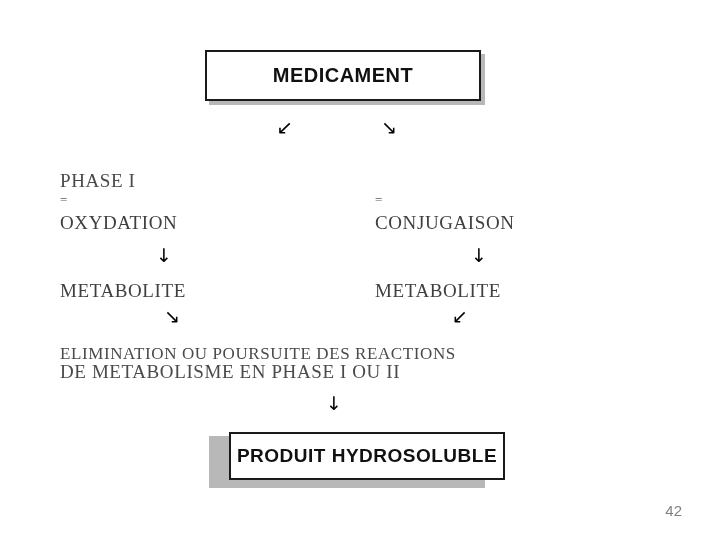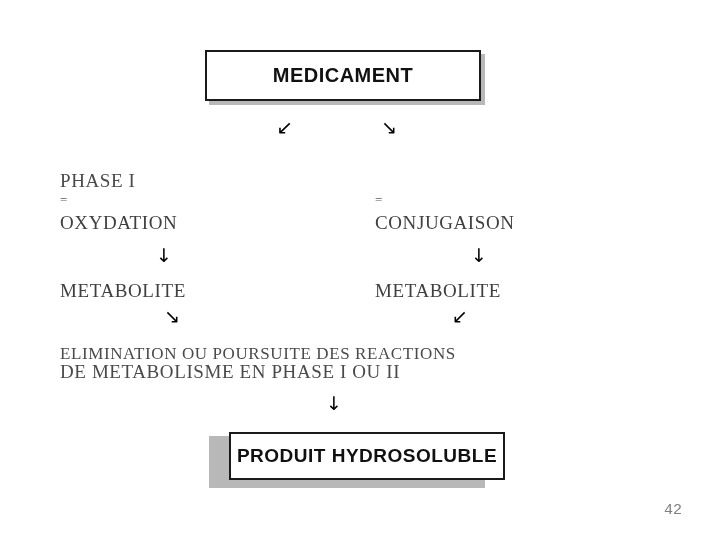--- a/index.html
+++ b/index.html
@@ -121,21 +121,21 @@
   #arrow-ph2-met    { left: 471px; top: 246px; }
   #arrow-met1-elim  { left: 164px; top: 307px; }
   #arrow-met2-elim  { left: 452px; top: 307px; }
   #arrow-elim-prod  { left: 326px; top: 394px; }
 
   
   #page-number {
     position: absolute;
     right: 38px;
     top: 502px;
-    font-family: Liberation Mono, monospace;
+    font-family: Liberation Sans, sans-serif;
     font-size: 15px;
     color: #808080;
   }
 </style>
 </head>
 <body>
 
 <div class="slide">
 
   <div class="box-shadow" id="box-medicament-shadow"></div>

